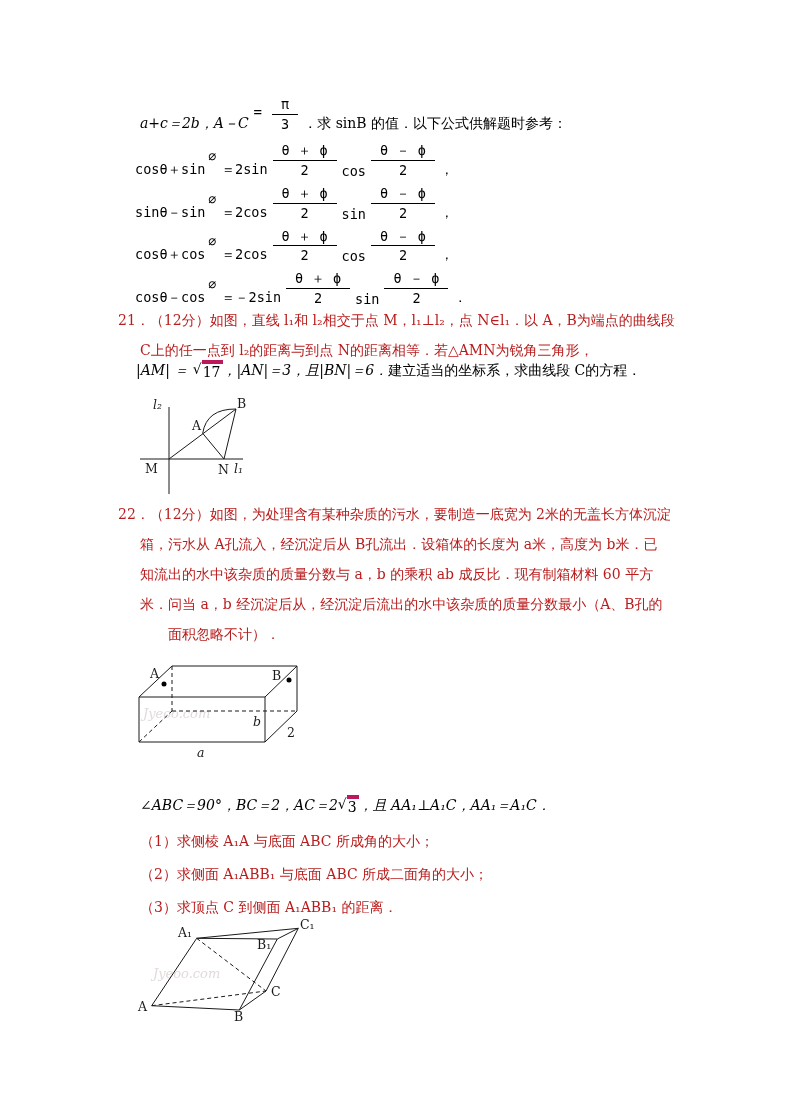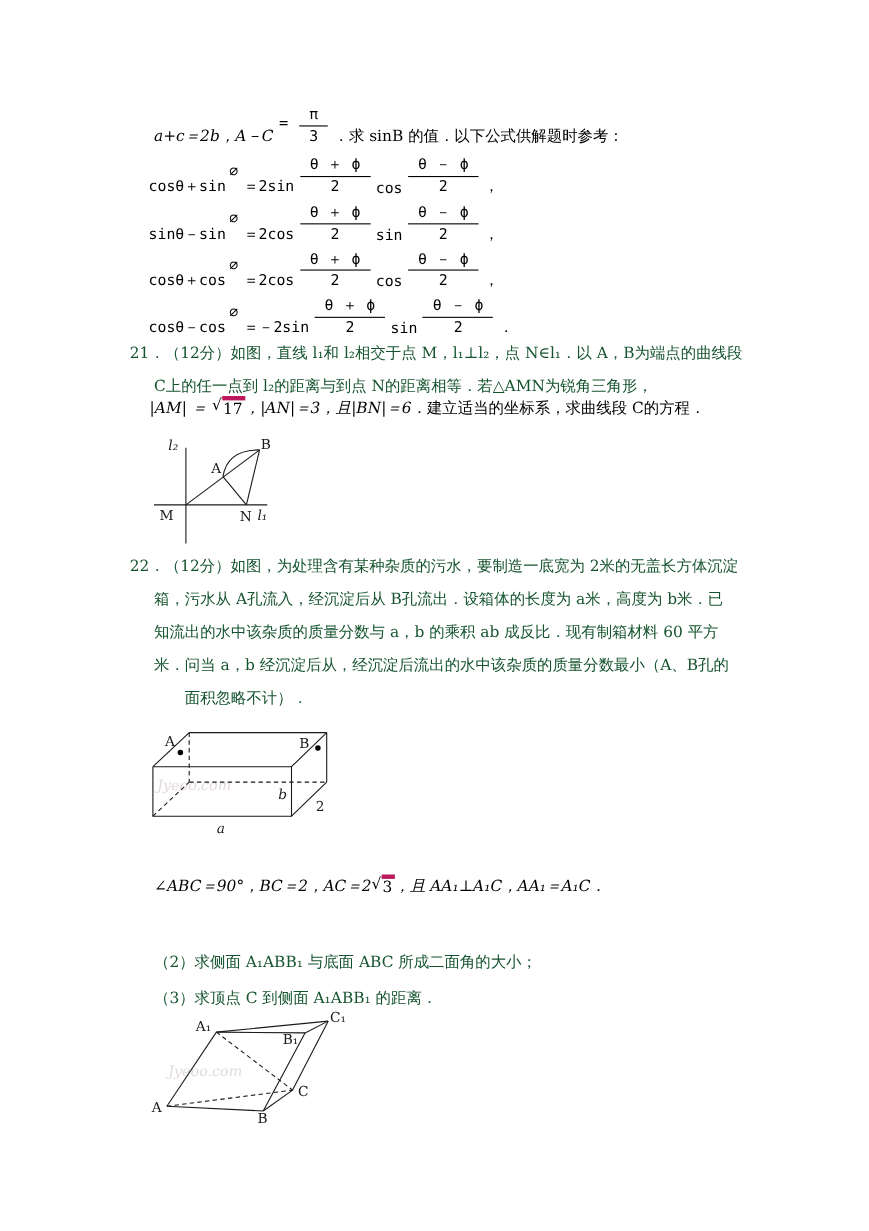--- a/index.html
+++ b/index.html
@@ -1,18 +1,18 @@
 <!DOCTYPE html>
 <html><head>
 <meta charset="utf-8">
 <style>
   html,body{margin:0;padding:0;background:#ffffff;}
   .page{position:relative;width:790px;height:1119px;background:#fff;color:#000;
         font-family:"DejaVu Serif","Liberation Serif",serif;overflow:hidden;}
-  .line{position:absolute;white-space:pre;font-size:14px;color:#14532d;}
+  .line{position:absolute;white-space:pre;font-size:14px;color:#b91c1c;}
   .mrow{position:absolute;display:flex;align-items:flex-end;white-space:pre;font-size:14px;color:#000;}
   .math{font-style:italic;}
   .mono{font-family:"DejaVu Sans Mono","Liberation Mono",monospace;}
   
   .formulas{position:absolute;left:135px;top:142px;}
   .formula{display:flex;align-items:flex-end;white-space:pre;
            font-family:"DejaVu Sans Mono","Liberation Mono",monospace;
            font-size:13.5px;margin-bottom:6px;}
   .frac{display:inline-flex;flex-direction:column;align-items:center;margin:0 5px;line-height:1.25;}
   .frac .num{padding:0 9px 1px 9px;border-bottom:1px solid #000;}
@@ -171,20 +171,21 @@
   </svg>
 
   <div class="mrow" style="left:140px;top:795px;">
     <span class="math">∠ABC＝90°，BC＝2，AC＝2</span>
     <span class="sqrt">
       <span class="rsign">√</span>
       <span class="rbody">3</span>
     </span>
     <span class="math">，且 AA₁⊥A₁C，AA₁＝A₁C．</span>
   </div>
+  <div class="line" style="left:140px;top:833px;">（1）求侧棱 A₁A 与底面 ABC 所成角的大小；</div>
   <div class="line" style="left:140px;top:866px;">（2）求侧面 A₁ABB₁ 与底面 ABC 所成二面角的大小；</div>
   <div class="line" style="left:140px;top:899px;">（3）求顶点 C 到侧面 A₁ABB₁ 的距离．</div>
 
   <svg style="left:130px;top:916px;" width="235" height="115" viewBox="0 0 235 115">
     <text class="wm" x="23" y="62">Jyeoo.com</text>
     <g>
       <line x1="66.7" y1="22.3" x2="168.3" y2="12.3"></line>
       <line x1="66.7" y1="22.3" x2="147.3" y2="23"></line>
       <line x1="147.3" y1="23" x2="168.3" y2="12.3"></line>
       <line x1="21.7" y1="89.7" x2="66.7" y2="22.3"></line>

